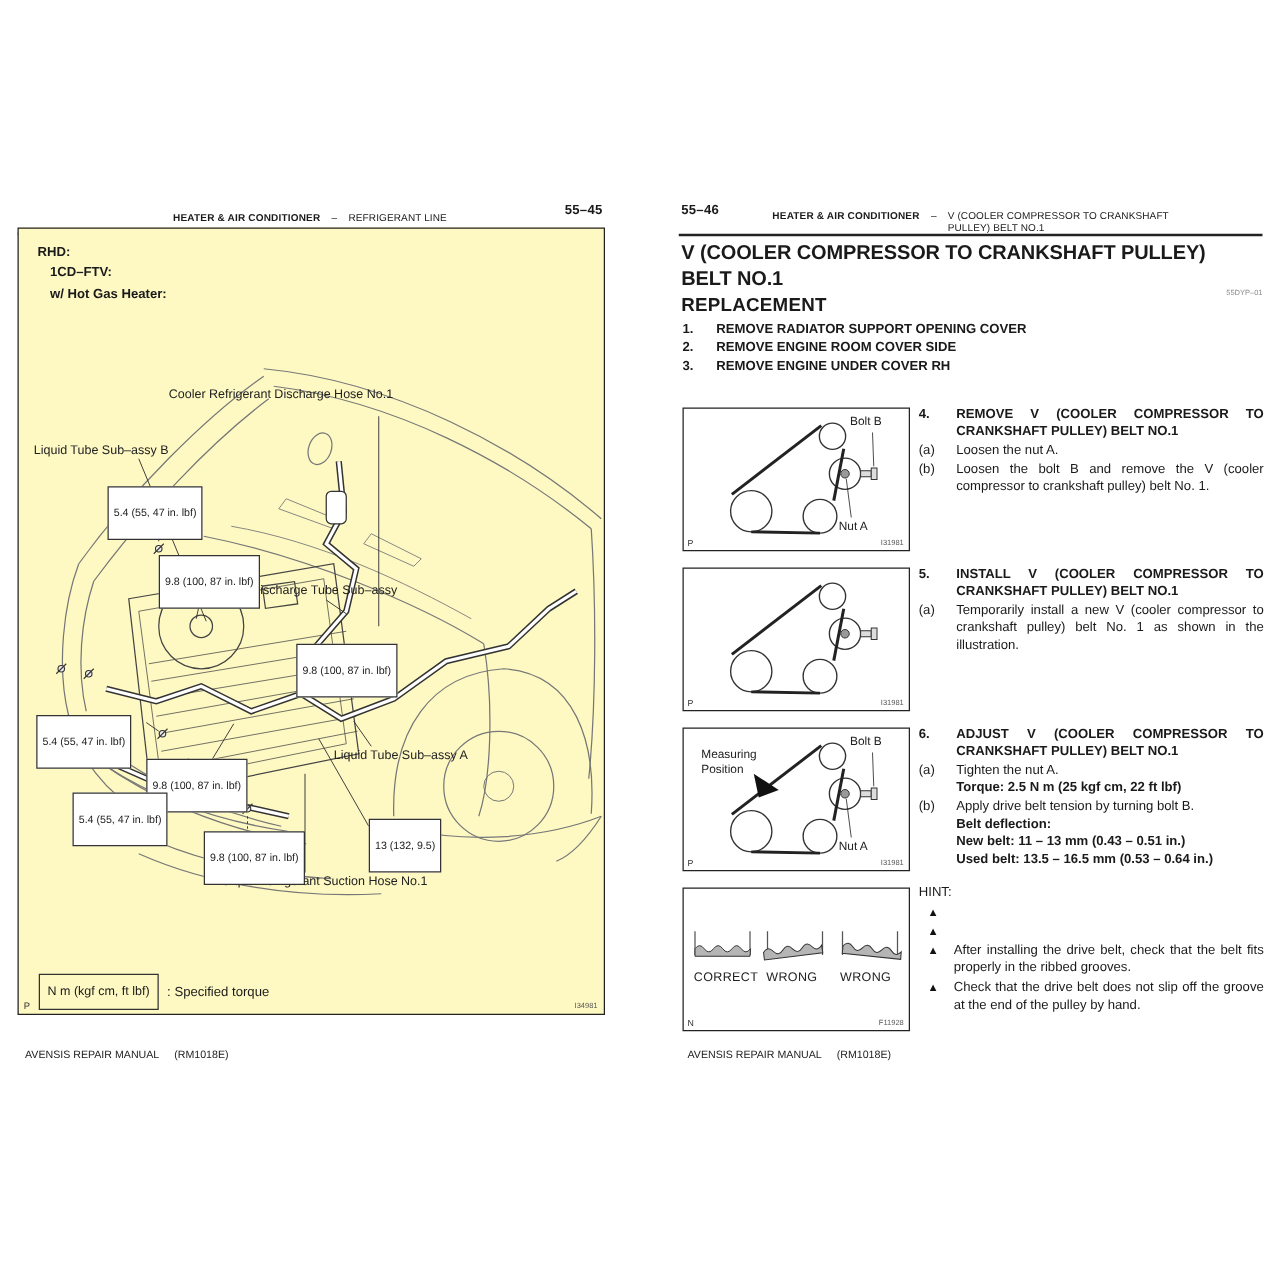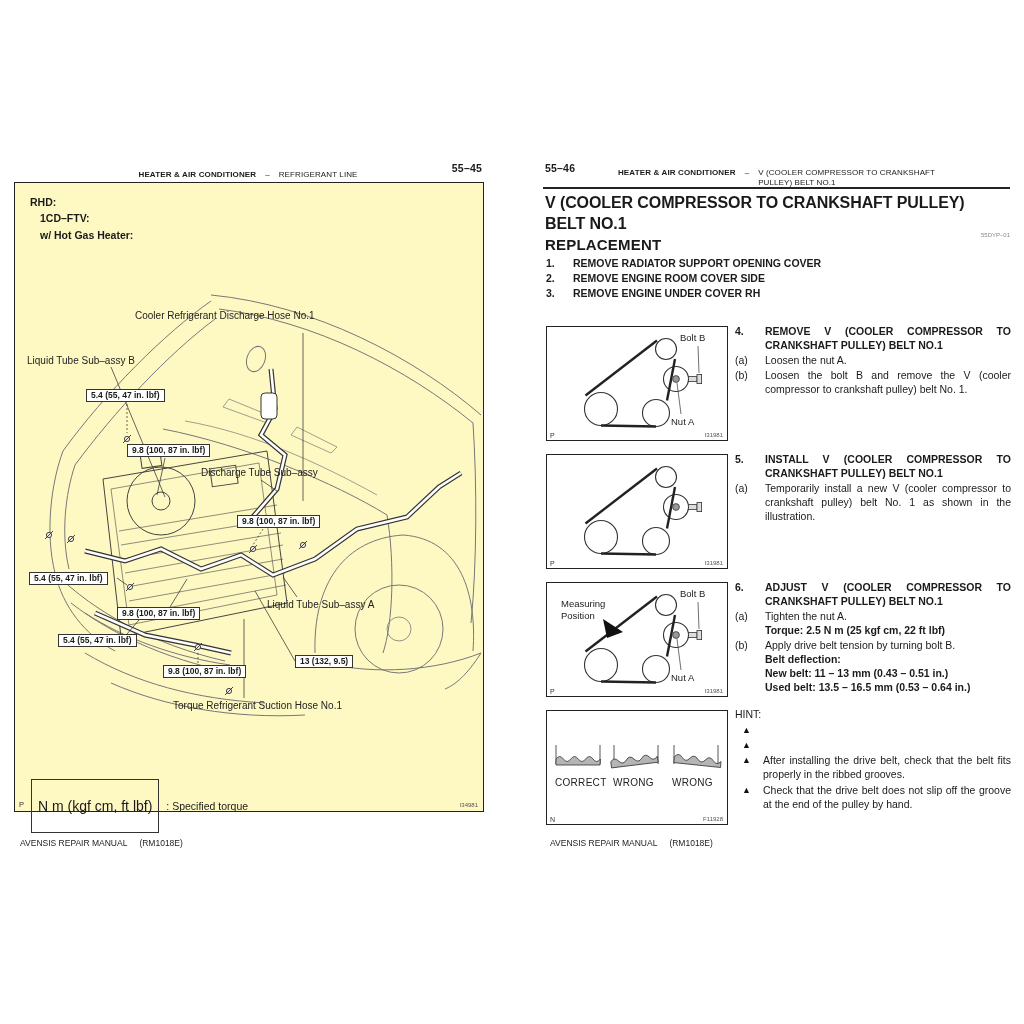--- a/index.html
+++ b/index.html
@@ -11,24 +11,24 @@
   .rh-sec{font-weight:bold;letter-spacing:.15px;}
   .rh-topic{letter-spacing:.1px;}
   .rh-topic2{line-height:1.3;letter-spacing:.1px;}
   .rule{position:absolute;height:1.5px;background:#222;}
   
   .figbox-main{position:absolute;left:14px;top:182px;width:468px;height:628px;
                border:1.4px solid #222;background:#fef9c3;}
   .variant{position:absolute;left:15px;top:11px;font-weight:bold;font-size:10.5px;line-height:1.55;}
   .variant .ind{margin-left:10px;}
   .plabel{position:absolute;font-size:10px;white-space:nowrap;color:#222;}
-  .tq{position:absolute;border:1.1px solid #333;background:#fff;padding:0 4px;
-      font-size:8.5px;font-weight:bold;white-space:nowrap;line-height:1.25;}
+  .tq{position:absolute;border:1.1px solid #333;background:#fff;padding:15px 4px;
+      font-size:8.5px;font-weight:normal;white-space:nowrap;line-height:1.25;}
   .legend{position:absolute;left:16px;top:596px;display:flex;align-items:center;font-size:10.5px;}
-  .legend .lbox{border:1.1px solid #333;padding:18px 6px;font-size:14px;margin-right:7px;white-space:nowrap;}
+  .legend .lbox{border:1.1px solid #333;padding:8px 6px;font-size:10px;margin-right:7px;white-space:nowrap;}
   .corner-l{position:absolute;left:4px;bottom:2px;font-size:7.5px;color:#333;}
   .corner-r{position:absolute;right:5px;bottom:3px;font-size:6px;color:#555;}
   
   .title{position:absolute;left:545px;top:193px;width:468px;font-size:16px;font-weight:bold;
          line-height:1.3;letter-spacing:-.1px;}
   .sec-head{position:absolute;left:545px;top:236px;font-size:15px;font-weight:bold;letter-spacing:.2px;}
   .sec-code{position:absolute;left:928px;top:232px;width:82px;text-align:right;font-size:6px;color:#888;}
   .presteps{position:absolute;left:546px;top:256px;width:464px;font-size:10.5px;font-weight:bold;}
   .prestep{display:flex;line-height:1.45;}
   .prestep .n{width:27px;flex:none;}

